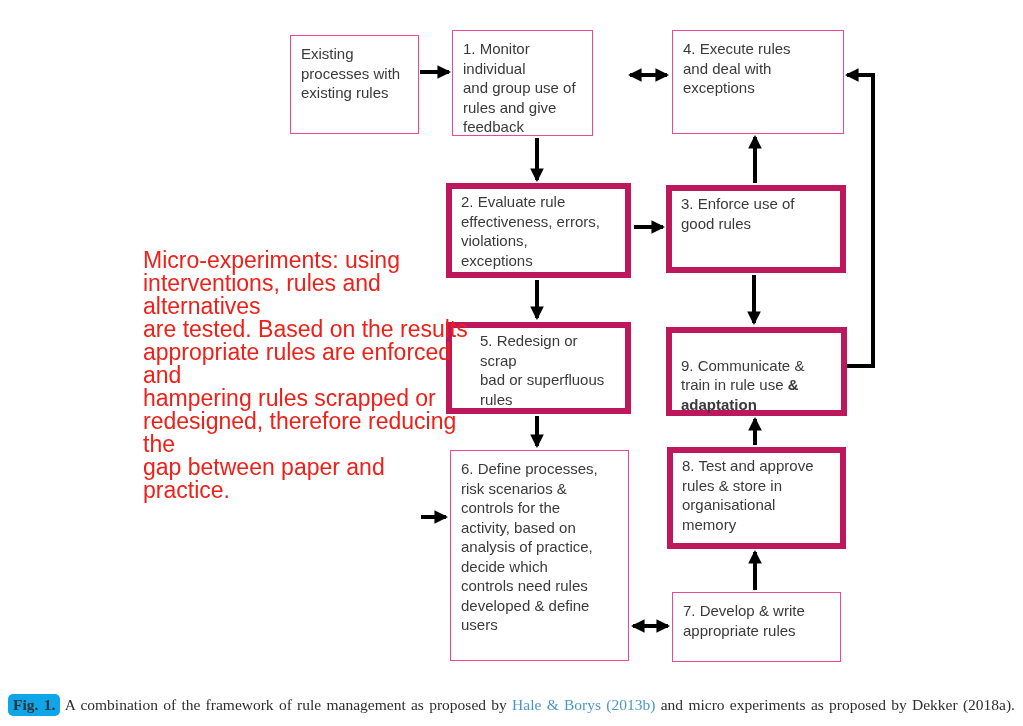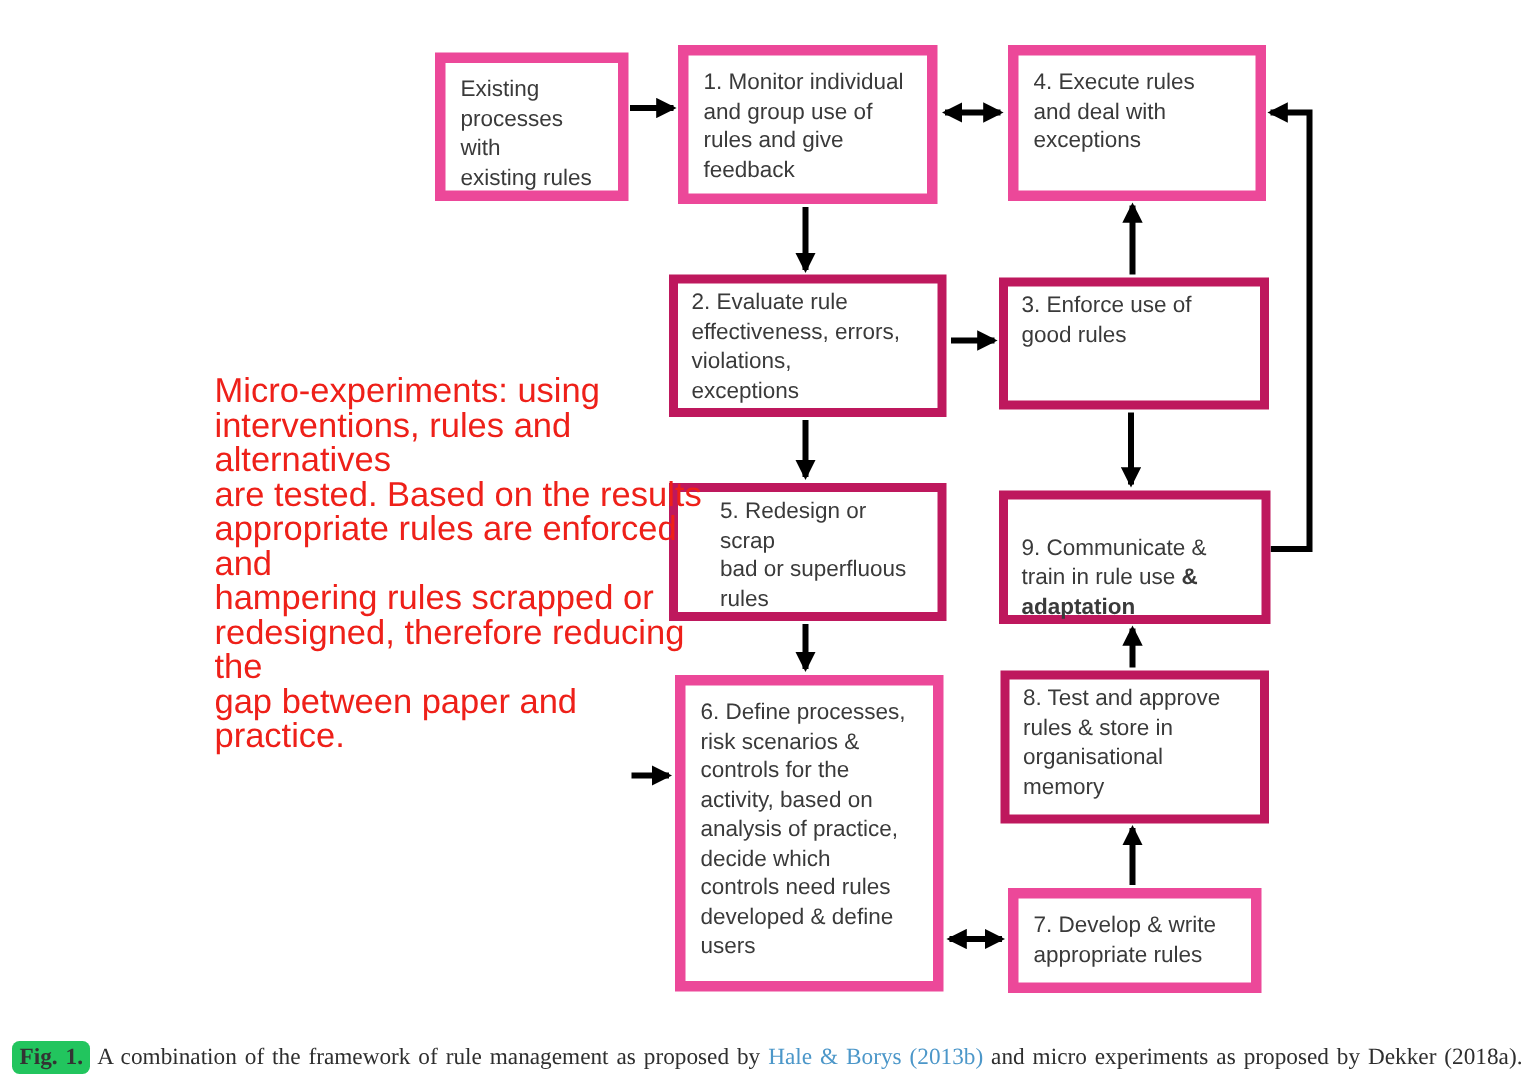--- a/index.html
+++ b/index.html
@@ -1,29 +1,29 @@
 <!DOCTYPE html>
 <html><head>
 <meta charset="utf-8">
 <style>
   html,body{margin:0;padding:0;background:#ffffff;}
   .stage{position:relative;width:1023px;height:726px;background:#ffffff;overflow:hidden;
          font-family:"Liberation Sans",sans-serif;}
   .box{position:absolute;box-sizing:border-box;background:#ffffff;color:#3a3a3a;
        font-size:15px;line-height:19.5px;white-space:pre-line;}
-  .box.blue{border:7px solid #ec4899;padding:8px 8px 6px 10px;}
+  .box.blue{border:1px solid #ec4899;padding:8px 8px 6px 10px;}
   .box.red{border:6px solid #be185d;padding:3px 8px 3px 9px;}
   .bold{font-weight:bold;}
   .annotation{position:absolute;left:143px;top:249px;width:330px;color:#ee2019;
               font-size:23px;line-height:23px;white-space:pre-line;}
   .arrows{position:absolute;left:0;top:0;pointer-events:none;}
   .caption{position:absolute;left:8px;top:692px;width:1007px;
            font-family:"Liberation Serif",serif;font-size:15.5px;color:#2e2e2e;
            text-align:justify;text-align-last:justify;line-height:26px;}
-  .fig-label{font-weight:bold;background:#22c55e;color:#333333;
+  .fig-label{font-weight:bold;background:#0ea5e9;color:#333333;
              padding:2px 5px 3px 5px;border-radius:5px;font-family:Liberation Serif, serif;}
   .cite-link{color:#4c97c9;cursor:pointer;}
 </style>
 </head>
 <body>
 
 <div class="stage">
 
   <svg class="arrows" width="1023" height="726" viewBox="0 0 1023 726">
     <defs>
@@ -43,21 +43,21 @@
       <polyline points="633,626 668,626" fill="none" stroke="#000000" stroke-width="4" marker-end="url(#ah)" marker-start="url(#ah)"></polyline>
       <polyline points="755,590 755,552" fill="none" stroke="#000000" stroke-width="4" marker-end="url(#ah)"></polyline>
       <polyline points="755,445 755,419" fill="none" stroke="#000000" stroke-width="4" marker-end="url(#ah)"></polyline>
       <polyline points="847,366 873,366 873,75 847,75" fill="none" stroke="#000000" stroke-width="4" marker-end="url(#ah)"></polyline>
     </svg>
 
   <div class="box blue" style="left:290px;top:35px;width:129px;height:99px;">Existing
 processes with
 existing rules</div>
 
-  <div class="box blue" style="left:452px;top:30px;width:173px;height:106px;">1. Monitor individual
+  <div class="box blue" style="left:452px;top:30px;width:141px;height:106px;">1. Monitor individual
 and group use of
 rules and give
 feedback</div>
 
   <div class="box blue" style="left:672px;top:30px;width:172px;height:104px;">4. Execute rules
 and deal with
 exceptions</div>
 
   <div class="box red" style="left:446px;top:183px;width:185px;height:95px;">2. Evaluate rule
 effectiveness, errors,

